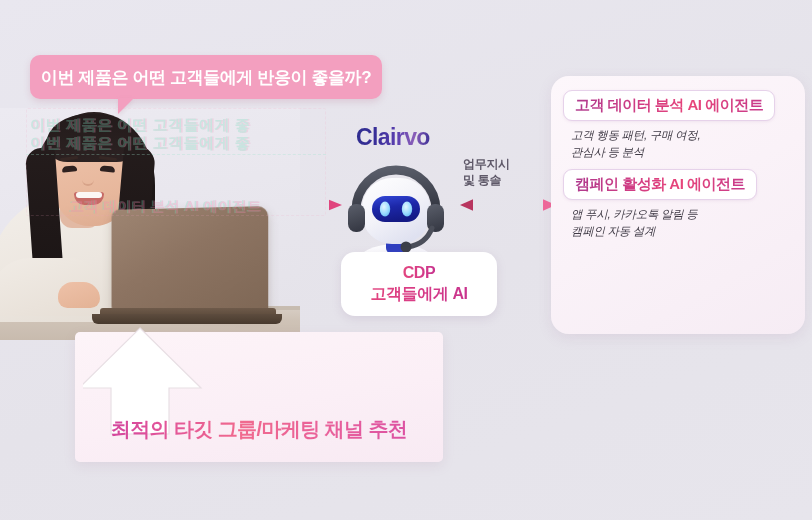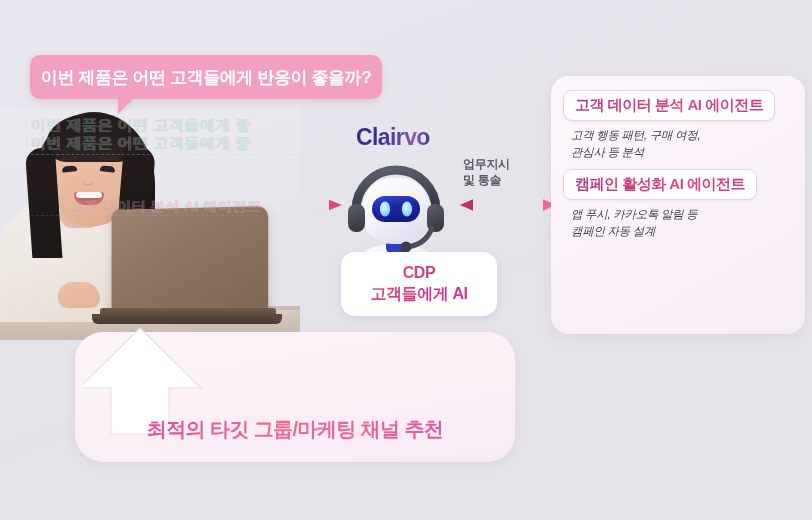--- a/index.html
+++ b/index.html
@@ -432,24 +432,24 @@
     letter-spacing: -.3px;
     white-space: pre-line;
     font-style: italic;
   }
 
   
   .bottom-panel {
     position: absolute;
     left: 75px;
     top: 332px;
-    width: 440px;
+    width: 368px;
     height: 130px;
     background: linear-gradient(170deg, #fdf4f8 0%, #fbeff6 55%, #f8eaf3 100%);
-    border-radius: 28px;
+    border-radius: 5px;
     box-shadow: 0 4px 12px rgba(170,130,165,.14);
   }
   .up-arrow {
     position: absolute;
     left: 8px;
     top: -6px;
     width: 130px;
     height: 112px;
   }
   .bottom-text {

